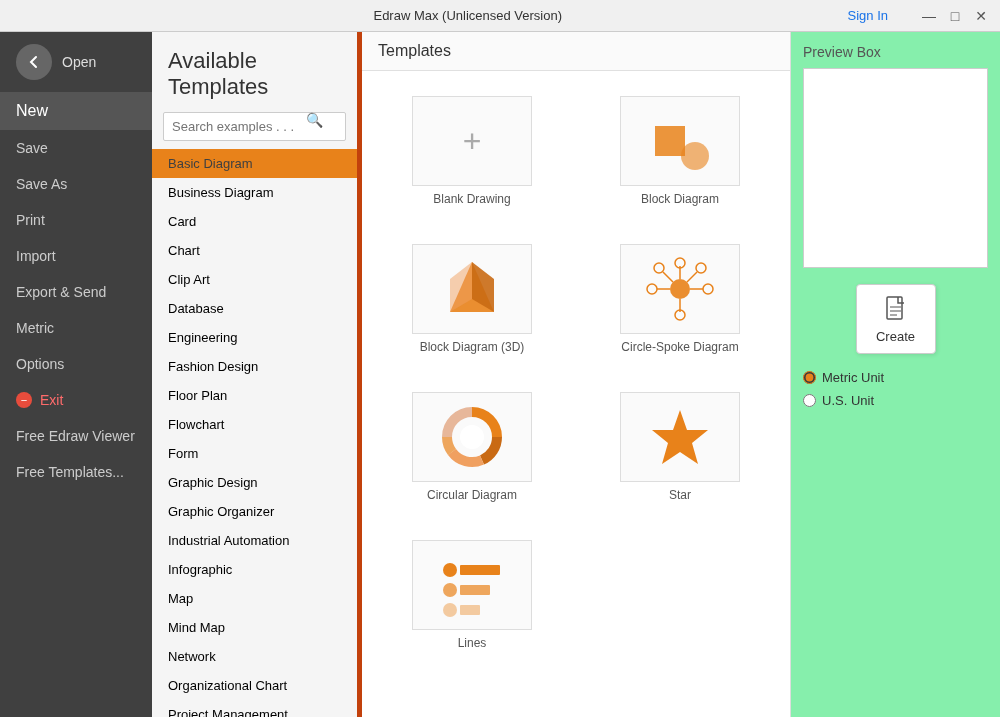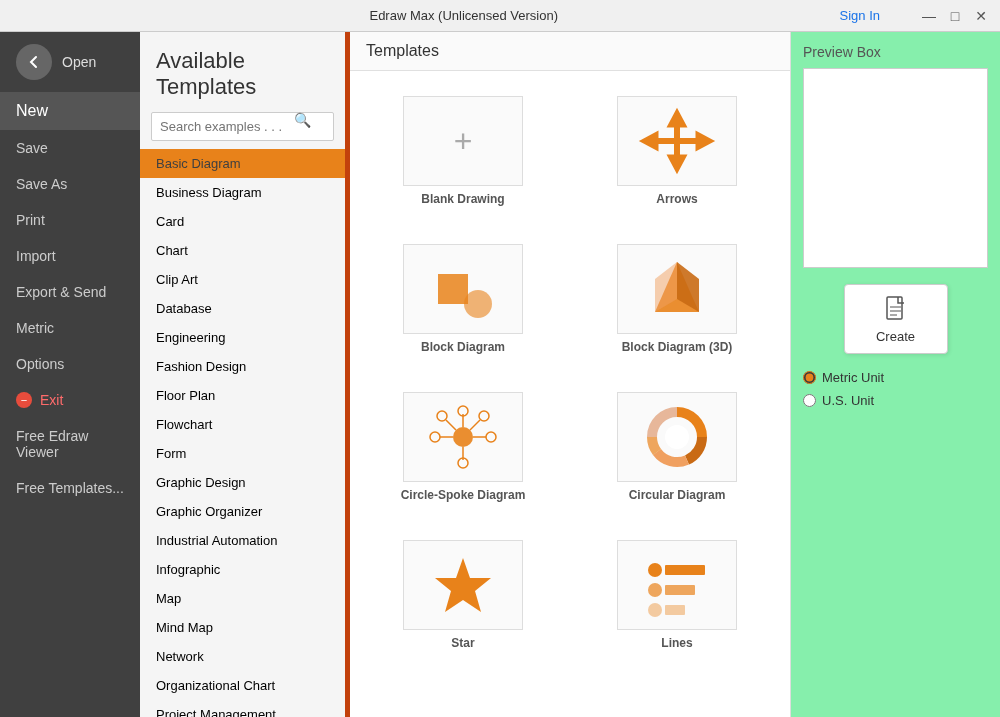--- a/index.html
+++ b/index.html
@@ -19,21 +19,21 @@
     .titlebar-title { flex: 1; text-align: center; font-size: 13px; color: #333; }
     .titlebar-controls { display: flex; gap: 4px; }
     .titlebar-btn { width: 22px; height: 22px; background: none; border: none; cursor: pointer; font-size: 14px; color: #555; display: flex; align-items: center; justify-content: center; }
     .signin { color: #1a73e8; font-size: 13px; cursor: pointer; margin-right: 30px; }
 
     
     .main-layout { display: flex; flex: 1; overflow: hidden; }
 
     
     .sidebar {
-      width: 140px;
+      width: 152px;
       background: #404040;
       display: flex;
       flex-direction: column;
       flex-shrink: 0;
       overflow-y: auto;
     }
     .sidebar-top { padding: 12px 16px; display: flex; align-items: center; gap: 10px; }
     .back-btn { width: 36px; height: 36px; border-radius: 50%; background: #666; border: none; cursor: pointer; display: flex; align-items: center; justify-content: center; color: white; font-size: 16px; flex-shrink: 0; }
     .open-label { color: #ddd; font-size: 14px; }
     .sidebar-nav { display: flex; flex-direction: column; }
@@ -134,21 +134,21 @@
     .template-thumb {
       width: 120px;
       height: 90px;
       border: 1px solid #ddd;
       display: flex;
       align-items: center;
       justify-content: center;
       background: #fafafa;
       margin-bottom: 6px;
     }
-    .template-label { font-size: 12px; color: #555; text-align: center; font-weight: bold; }
+    .template-label { font-size: 12px; color: #555; text-align: center; }
 
     
     .blank-thumb { width: 100%; height: 100%; display: flex; align-items: center; justify-content: center; }
     .plus-icon { font-size: 32px; color: #aaa; }
 
     
     .preview-panel {
       width: 210px;
       background: #86efac;
       border-left: 1px solid #ddd;
@@ -160,21 +160,21 @@
     .preview-label { font-size: 14px; color: #555; margin-bottom: 8px; }
     .preview-box {
       width: 100%;
       height: 200px;
       background: white;
       border: 1px solid #ccc;
       margin-bottom: 16px;
     }
     .create-btn-area { display: flex; flex-direction: column; align-items: center; margin-bottom: 16px; }
     .create-btn {
-      width: 104px;
+      width: 80px;
       height: 70px;
       background: white;
       border: 1px solid #ccc;
       border-radius: 4px;
       display: flex;
       flex-direction: column;
       align-items: center;
       justify-content: center;
       cursor: pointer;
       gap: 6px;
@@ -187,21 +187,21 @@
 
     
     .arrows-svg, .block-svg, .block3d-svg, .circle-spoke-svg, .circular-svg, .star-svg, .lines-svg { width: 80px; height: 70px; }
   </style>
 </head>
 <body>
 
 <div class="titlebar">
   <div style="width:80px;"></div>
   <div class="titlebar-title">Edraw Max (Unlicensed Version)</div>
-  <div style="display:flex;align-items:center;gap:8px;">
+  <div style="display:flex;align-items:center;">
     <span class="signin">Sign In</span>
     <div class="titlebar-controls">
       <button class="titlebar-btn">—</button>
       <button class="titlebar-btn">□</button>
       <button class="titlebar-btn close">✕</button>
     </div>
   </div>
 </div>
 
 <div class="main-layout">
@@ -295,35 +295,20 @@
 
         <div class="template-card">
           <div class="template-thumb">
             <div class="blank-thumb">
                 <span class="plus-icon">+</span>
               </div>
           </div>
           <span class="template-label">Blank Drawing</span>
         </div>
 
-        <div class="template-card">
-          <div class="template-thumb">
-            <svg class="arrows-svg" viewBox="0 0 80 70">
-              <g fill="none" stroke="#e8821a" stroke-width="3">
-                <line x1="40" y1="10" x2="40" y2="60" stroke="#e8821a" stroke-width="6"></line>
-                <polygon points="40,5 48,20 32,20" fill="#e8821a"></polygon>
-                <polygon points="40,65 48,50 32,50" fill="#e8821a"></polygon>
-                <line x1="10" y1="35" x2="70" y2="35" stroke="#e8821a" stroke-width="6"></line>
-                <polygon points="5,35 20,27 20,43" fill="#e8821a"></polygon>
-                <polygon points="75,35 60,27 60,43" fill="#e8821a"></polygon>
-              </g>
-            </svg>
-          </div>
-          <span class="template-label">Arrows</span>
-        </div>
 
         <div class="template-card">
           <div class="template-thumb">
             <svg class="block-svg" viewBox="0 0 80 70">
               <rect x="15" y="20" width="30" height="30" fill="#e8821a" opacity="0.85"></rect>
               <ellipse cx="55" cy="50" rx="14" ry="14" fill="#e8821a" opacity="0.6"></ellipse>
             </svg>
           </div>
           <span class="template-label">Block Diagram</span>
         </div>

